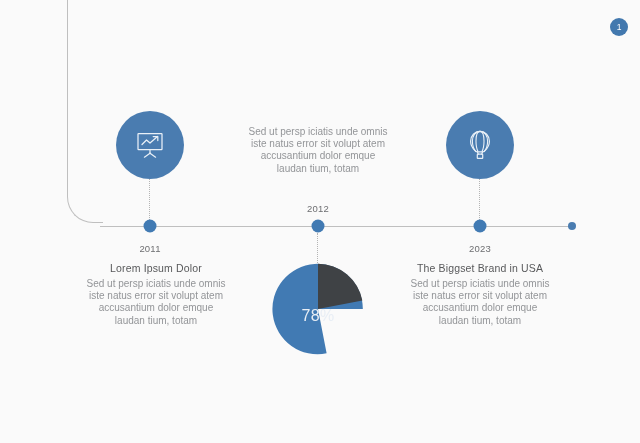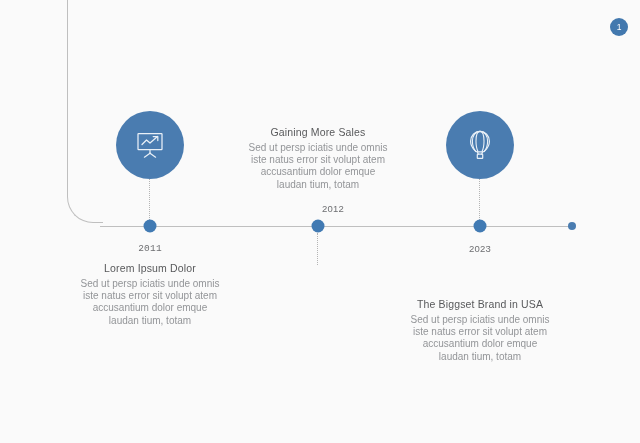--- a/index.html
+++ b/index.html
@@ -176,54 +176,62 @@
         <polyline points="9,16.5 13.5,12 17,15 24.5,8.5" fill="none" stroke="#e9f0f7" stroke-width="1.25" stroke-linecap="round" stroke-linejoin="round"></polyline>
         <polyline points="20.2,8.5 24.8,8.5 24.8,12.6" fill="none" stroke="#e9f0f7" stroke-width="1.25" stroke-linecap="round" stroke-linejoin="round"></polyline>
         <line x1="17" y1="21.5" x2="17" y2="25.2" stroke="#e9f0f7" stroke-width="1.25" stroke-linecap="round"></line>
         <line x1="17" y1="25.2" x2="11.4" y2="29.2" stroke="#e9f0f7" stroke-width="1.25" stroke-linecap="round"></line>
         <line x1="17" y1="25.2" x2="22.6" y2="29.2" stroke="#e9f0f7" stroke-width="1.25" stroke-linecap="round"></line>
       </svg>
     </span>
   </div>
   <div class="connector" style="left:150px; top:179px; height:47px;"></div>
   <div class="node-dot" style="left:150px; top:226px;"></div>
-  <div class="year" style="left:150px; top:243px;font-family:Liberation Mono, monospace;">2011</div>
-  <div class="text-block" style="left:150px; top:262px;">
+  <div class="year" style="left:150px; top:243px;">2011</div>
+  <div class="text-block" style="left:156px; top:262px;">
     <p class="tb-title">Lorem Ipsum Dolor</p>
     <p class="tb-body">Sed ut persp iciatis unde omnis iste natus error sit volupt atem accusantium dolor emque laudan tium, totam</p>
   </div>
 
   <div class="text-block" style="left:318px; top:126px;">
-    <p class="tb-title">Gaining More Sales</p>
     <p class="tb-body">Sed ut persp iciatis unde omnis iste natus error sit volupt atem accusantium dolor emque laudan tium, totam</p>
   </div>
-  <div class="year" style="left:318px; top:203px;margin-left:15px;">2012</div>
+  <div class="year" style="left:318px; top:203px;">2012</div>
   <div class="node-dot" style="left:318px; top:226px;"></div>
   <div class="connector" style="left:318px; top:233px; height:32px;"></div>
 
+  <div class="pie-wrap" style="left:318px; top:263px;">
+    <svg width="92" height="92" viewBox="0 0 92 92" aria-hidden="true">
+
+      <path d="M 46 46 L 91.2 46 A 45.2 45.2 0 1 1 54.62 2.01 Z" fill="#417ab3" transform="rotate(79 46 46)"></path>
+
+      <path d="M 46 46 L 46 0.8 A 45.2 45.2 0 0 1 90.37 37.58 Z" fill="#3f4245"></path>
+    </svg>
+    <div class="pie-label">78%</div>
+  </div>
 
   <div class="icon-circle" style="left:480px; top:111px;">
     <span>
       <svg width="34" height="34" viewBox="0 0 34 34" aria-hidden="true">
         <path d="M17 3.4c-5.2 0-9.4 4.2-9.4 9.9 0 3.6 2.2 7.2 4.4 9.3
                  0.6 0.6 1.5 1.2 2 1.2h6c0.5 0 1.4-0.6 2-1.2
                  2.2-2.1 4.4-5.7 4.4-9.3 0-5.7-4.2-9.9-9.4-9.9z" fill="none" stroke="#e9f0f7" stroke-width="1.2"></path>
         <path d="M17 3.4c-2.6 0-4 4.5-4 9.9 0 4.3 1 8.5 2.1 10.5" fill="none" stroke="#e9f0f7" stroke-width="1.1"></path>
         <path d="M17 3.4c2.6 0 4 4.5 4 9.9 0 4.3-1 8.5-2.1 10.5" fill="none" stroke="#e9f0f7" stroke-width="1.1"></path>
         <path d="M17 3.4c-5 0-7.6 4.5-7.6 9.9 0 4.3 1.9 8.6 3.6 10.5" fill="none" stroke="#e9f0f7" stroke-width="1.1"></path>
         <path d="M17 3.4c5 0 7.6 4.5 7.6 9.9 0 4.3-1.9 8.6-3.6 10.5" fill="none" stroke="#e9f0f7" stroke-width="1.1"></path>
         <line x1="14.4" y1="23.8" x2="15.3" y2="26.3" stroke="#e9f0f7" stroke-width="1.1" stroke-linecap="round"></line>
         <line x1="19.6" y1="23.8" x2="18.7" y2="26.3" stroke="#e9f0f7" stroke-width="1.1" stroke-linecap="round"></line>
         <rect x="14.3" y="26.2" width="5.4" height="4.2" rx="0.5" fill="none" stroke="#e9f0f7" stroke-width="1.2"></rect>
       </svg>
     </span>
   </div>
   <div class="connector" style="left:480px; top:179px; height:47px;"></div>
   <div class="node-dot" style="left:480px; top:226px;"></div>
   <div class="year" style="left:480px; top:243px;">2023</div>
-  <div class="text-block" style="left:480px; top:262px;margin-top:36px;">
+  <div class="text-block" style="left:480px; top:262px;">
     <p class="tb-title">The Biggset Brand in USA</p>
     <p class="tb-body">Sed ut persp iciatis unde omnis iste natus error sit volupt atem accusantium dolor emque laudan tium, totam</p>
   </div>
 
   <div class="page-badge">1</div>
 
 </div>
 
 </body></html>

